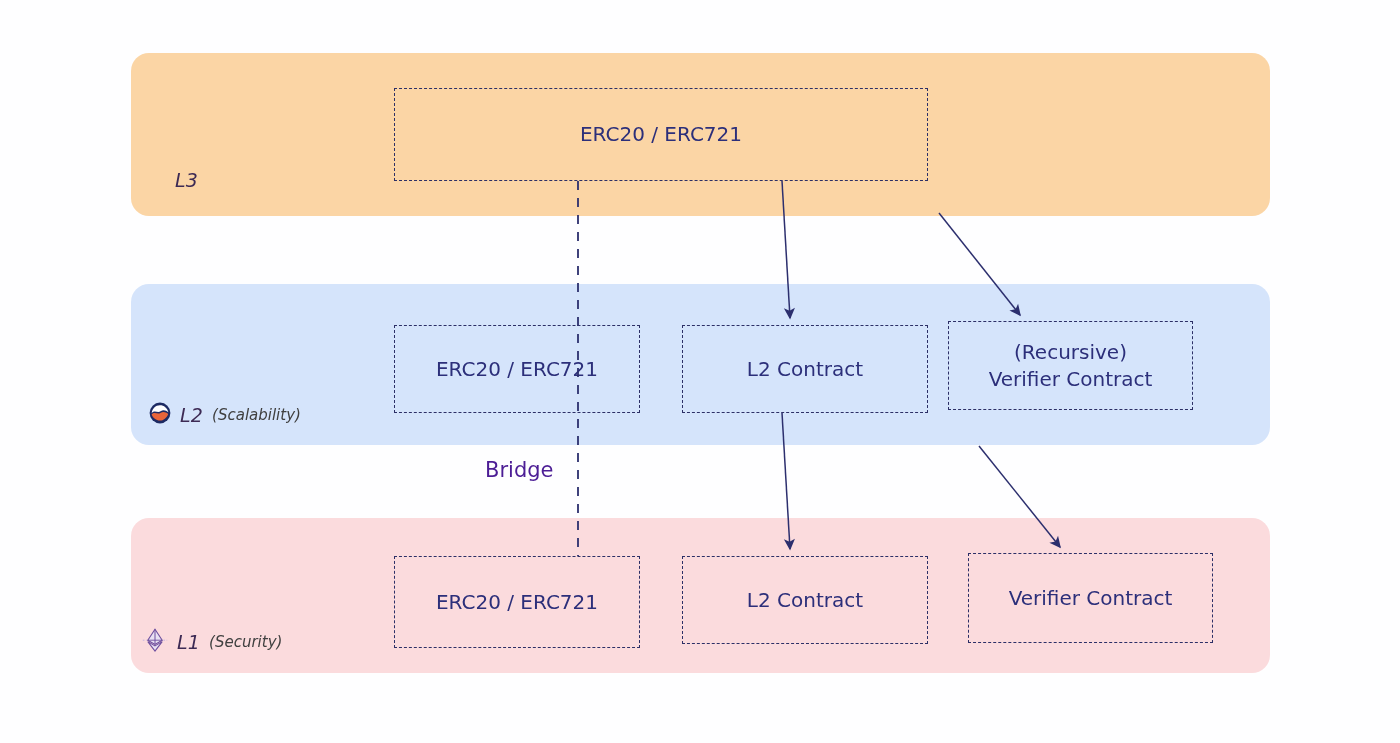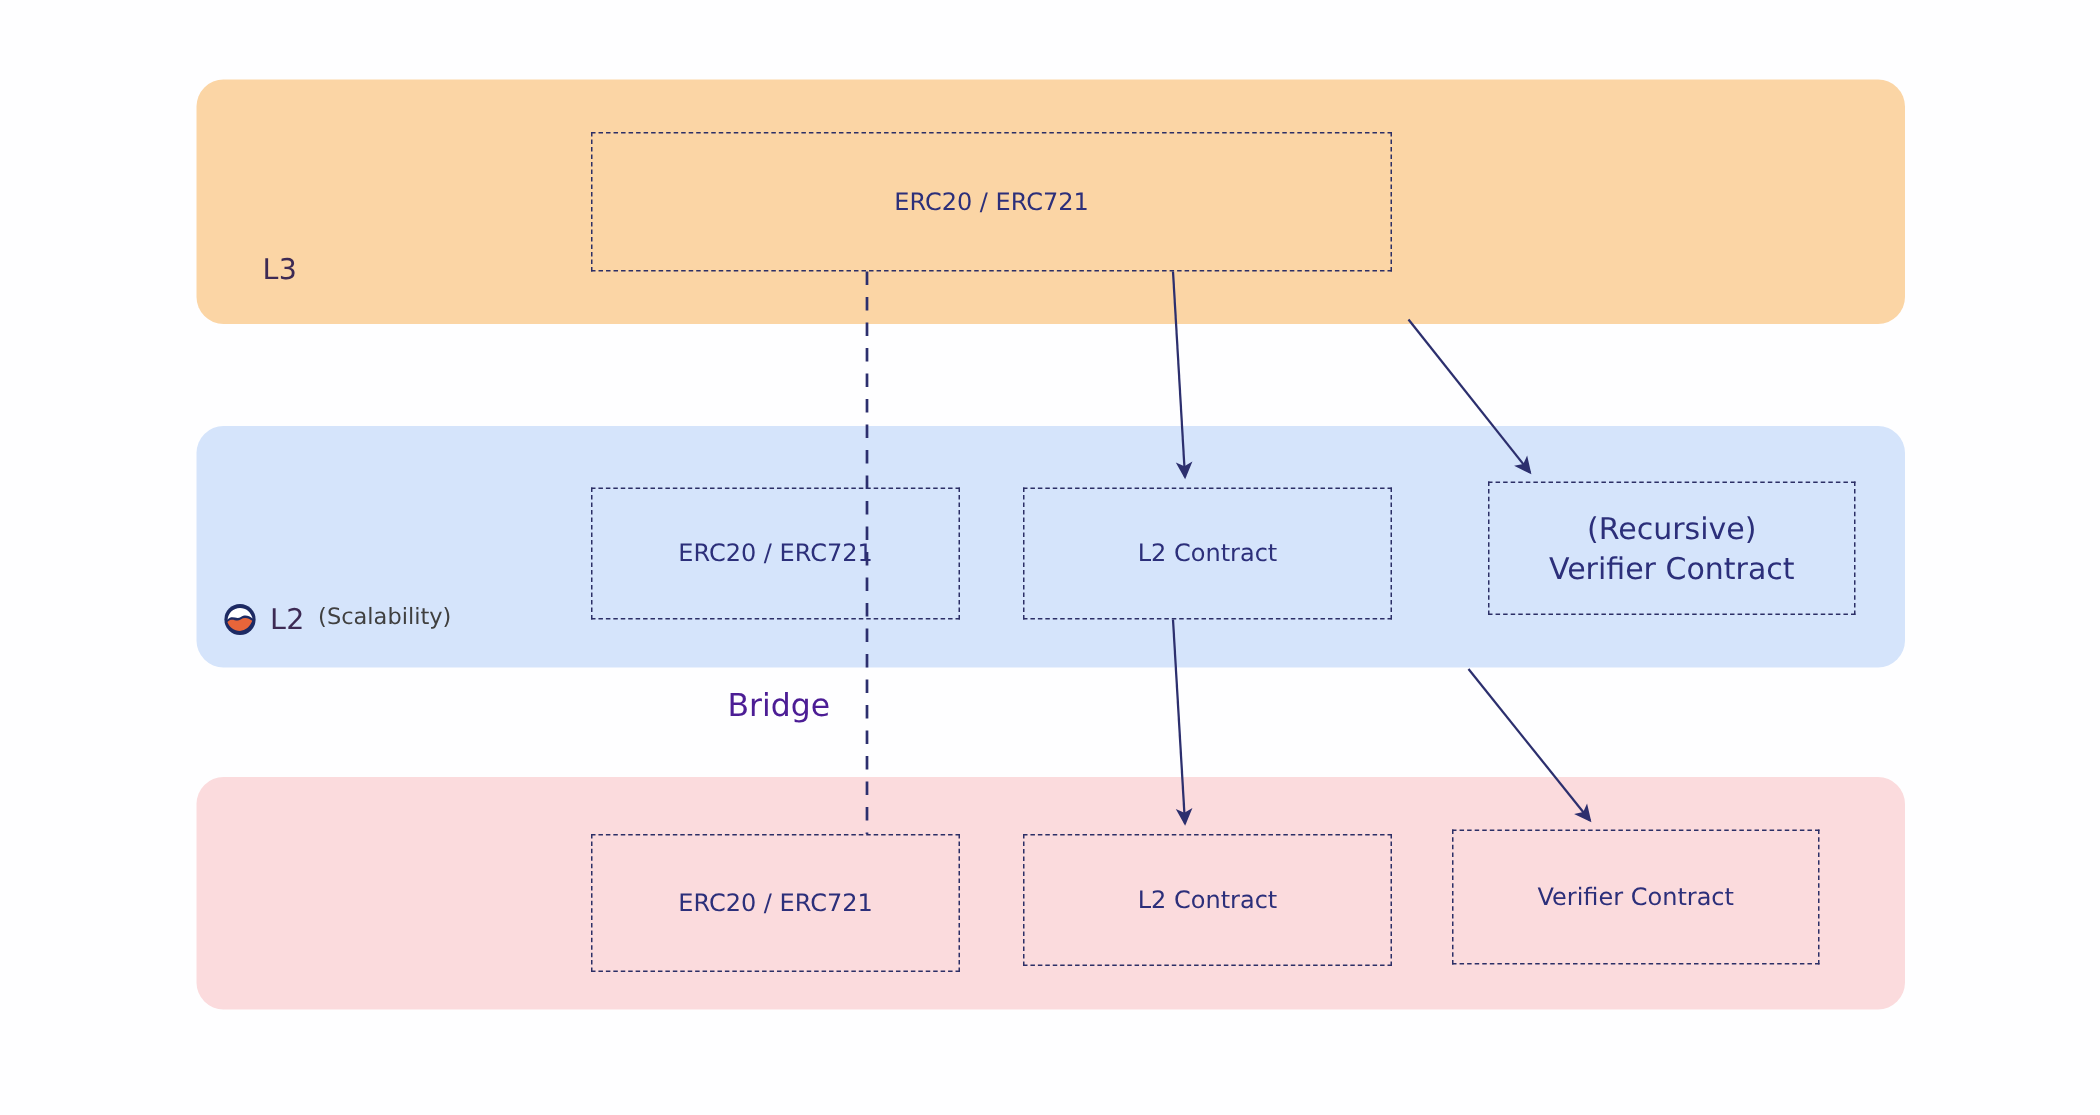--- a/index.html
+++ b/index.html
@@ -41,23 +41,24 @@
   .band-l1 {
     left: 131px; top: 518px;
     width: 1139px; height: 155px;
     background: #fbdbdd;
   }
 
   
   .band-label {
     position: absolute;
     display: flex;
-    align-items: flex-start;
+    align-items: center;
     gap: 9px;
     white-space: nowrap;
+    font-style: italic;
   }
   .band-label .lvl {
     font-size: 19px;
     color: #3d2a54;
     letter-spacing: .2px;
   }
   .band-label .paren {
     font-size: 15px;
     color: #404040;
   }
@@ -70,32 +71,32 @@
   
   .node {
     position: absolute;
     box-sizing: border-box;
     border: 1.6px dashed #2c2f66;
     display: flex;
     align-items: center;
     justify-content: center;
     text-align: center;
     color: #2c2f7a;
-    font-size: 16px;
+    font-size: 20px;
     line-height: 1.32;
   }
   .node.two-line { font-size: 20px; }
 
   
   .n-l3-erc { left: 394px; top: 88px; width: 534px; height: 93px; }
 
   
   .n-l2-erc   { left: 394px; top: 325px; width: 246px; height: 88px; }
   .n-l2-ctr   { left: 682px; top: 325px; width: 246px; height: 88px; }
-  .n-l2-ver   { left: 992px; top: 321px; width: 245px; height: 89px; }
+  .n-l2-ver   { left: 948px; top: 321px; width: 245px; height: 89px; }
 
   
   .n-l1-erc   { left: 394px; top: 556px; width: 246px; height: 92px; }
   .n-l1-ctr   { left: 682px; top: 556px; width: 246px; height: 88px; }
   .n-l1-ver   { left: 968px; top: 553px; width: 245px; height: 90px; }
 
   
   .bridge-label {
     position: absolute;
     left: 485px; top: 458px;
@@ -149,20 +150,35 @@
   </div>
   <div class="node n-l2-ver two-line">
     <span>
       <span>(Recursive)</span><br>
       <span>Verifier Contract</span>
     </span>
   </div>
 
   <div class="band band-l1"></div>
 
+  <div class="band-label label-l1">
+    <span class="logo-icon">
+      <svg width="26" height="28" viewBox="0 0 26 28">
+        <g stroke="#6e4f9e" stroke-width="1.1" fill="#e8e0f2">
+          <path d="M13 3.2 L20.2 14.2 L13 18.4 L5.8 14.2 Z"></path>
+          <path d="M13 19.9 L20.2 15.6 L13 25.2 L5.8 15.6 Z"></path>
+        </g>
+        <path d="M13 3.2 L13 18.4" stroke="#6e4f9e" stroke-width="1" fill="none"></path>
+        <path d="M5.8 14.2 L20.2 14.2" stroke="#6e4f9e" stroke-width="0.9" fill="none"></path>
+        <path d="M0.8 14.2 L4.6 14.2 M21.4 14.2 L25.2 14.2" stroke="#c6b3de" stroke-width="1" stroke-dasharray="1.6 1.6" fill="none"></path>
+      </svg>
+    </span>
+    <span class="lvl">L1</span>
+    <span class="paren">(Security)</span>
+  </div>
 
   <div class="node n-l1-erc">
     <span>ERC20 / ERC721</span>
   </div>
   <div class="node n-l1-ctr">
     <span>L2 Contract</span>
   </div>
   <div class="node n-l1-ver">
     <span>Verifier Contract</span>
   </div>

